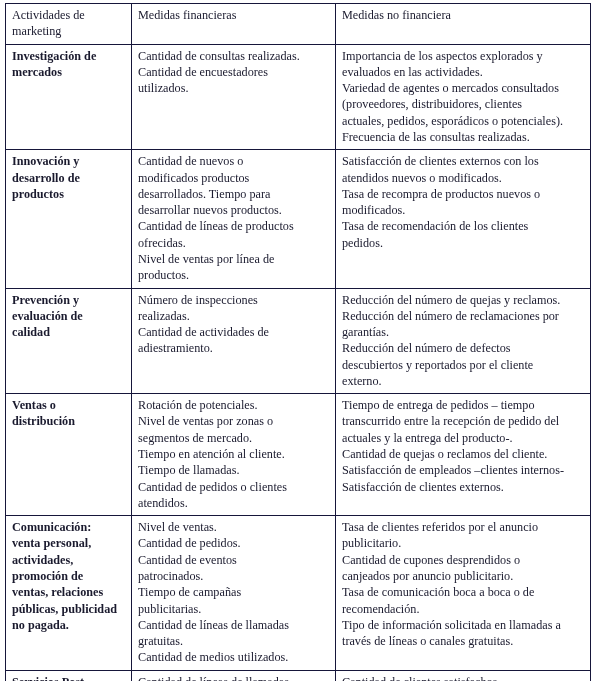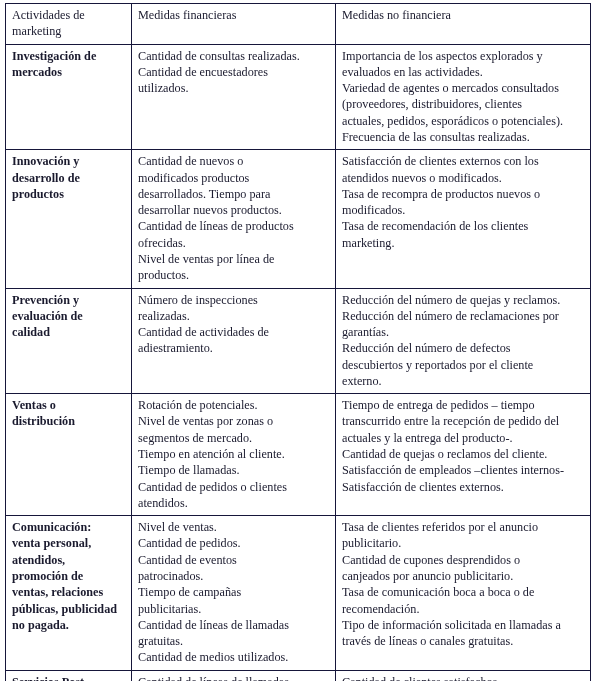--- a/index.html
+++ b/index.html
@@ -126,21 +126,21 @@
               <span>productos.</span>
             </div>
           </td>
           <td>
             <div class="cell-lines">
               <span>Satisfacción de clientes externos con los</span>
               <span>atendidos nuevos o modificados.</span>
               <span>Tasa de recompra de productos nuevos o</span>
               <span>modificados.</span>
               <span>Tasa de recomendación de los clientes</span>
-              <span>marketing.</span>
+              <span>pedidos.</span>
             </div>
           </td>
         </tr>
         <tr>
           <td class="activity">
             <div class="cell-lines">
               <span>Prevención y</span>
               <span>evaluación de</span>
               <span>calidad</span>
             </div>
@@ -191,21 +191,21 @@
               <span>Satisfacción de empleados –clientes internos-</span>
               <span>Satisfacción de clientes externos.</span>
             </div>
           </td>
         </tr>
         <tr>
           <td class="activity">
             <div class="cell-lines">
               <span>Comunicación:</span>
               <span>venta personal,</span>
-              <span>atendidos,</span>
+              <span>actividades,</span>
               <span>promoción de</span>
               <span>ventas, relaciones</span>
               <span>públicas, publicidad</span>
               <span>no pagada.</span>
             </div>
           </td>
           <td>
             <div class="cell-lines">
               <span>Nivel de ventas.</span>
               <span>Cantidad de pedidos.</span>

